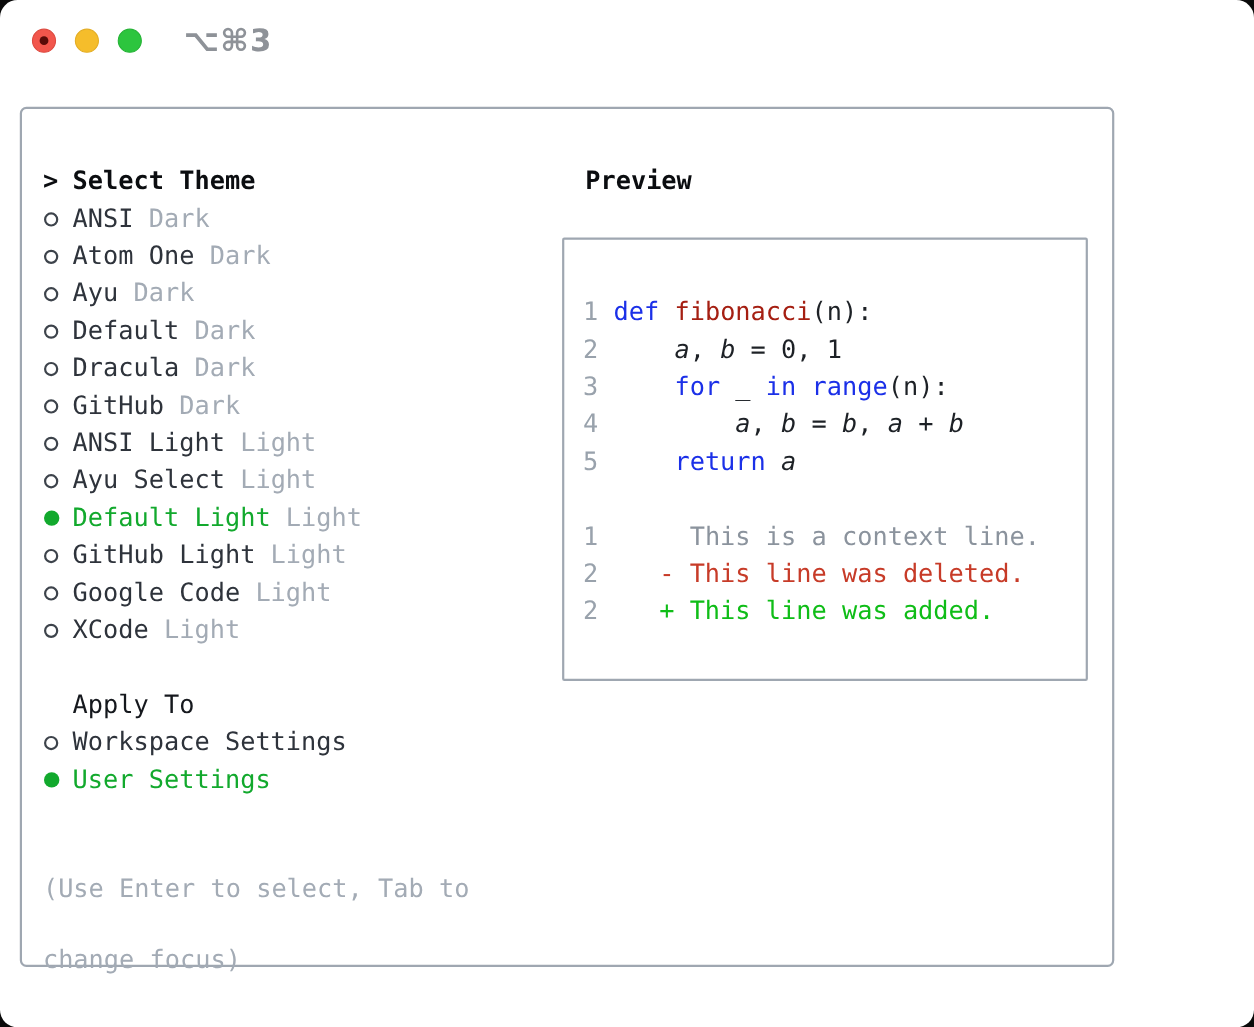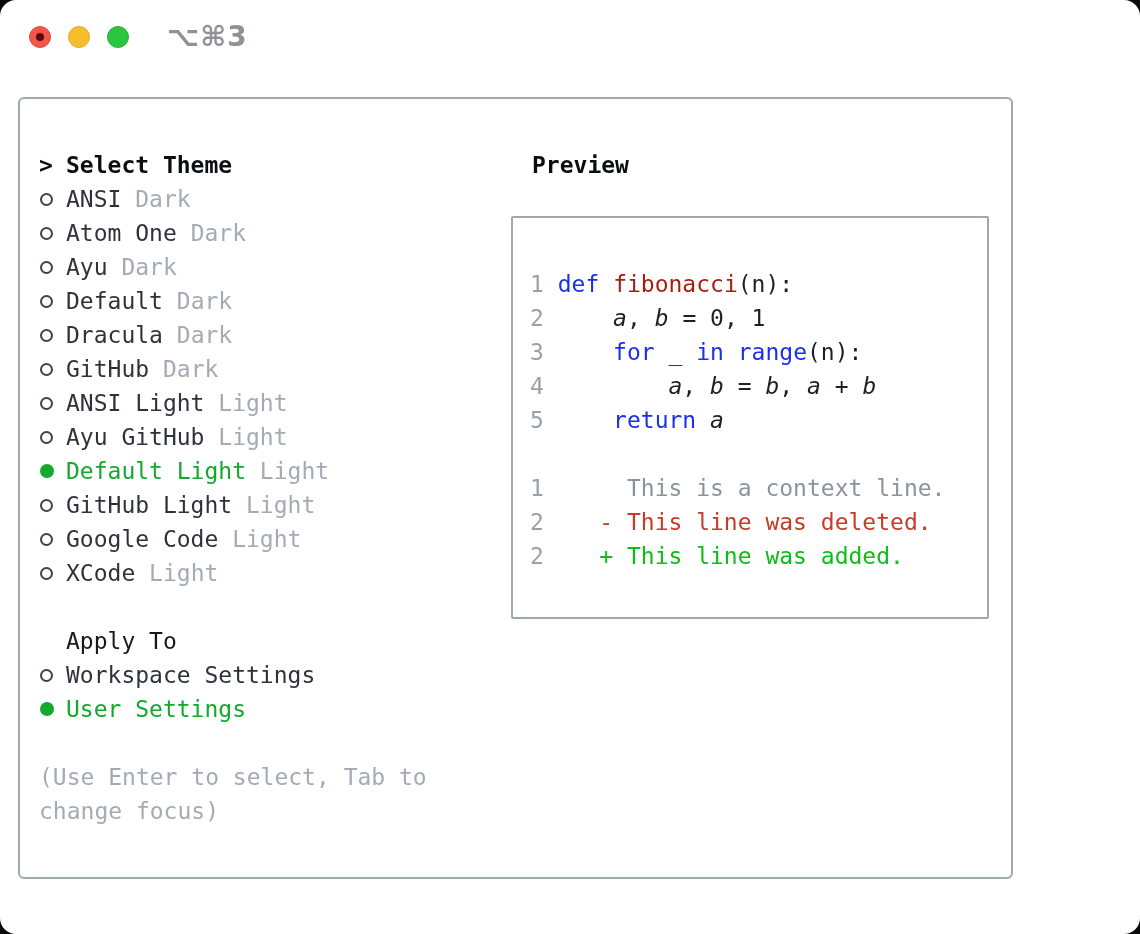--- a/index.html
+++ b/index.html
@@ -43,21 +43,21 @@
   .left-col{position:absolute;left:19px;top:49px;}
   .row{display:flex;align-items:center;height:34px;font-size:23px;color:var(--dark-text);white-space:pre;}
   .cell{display:inline-flex;align-items:center;justify-content:flex-start;width:27px;flex:0 0 27px;}
   .ring{width:13px;height:13px;border:2px solid #3d434b;border-radius:50%;box-sizing:border-box;margin-left:1px;}
   .dot-sel{width:14px;height:14px;border-radius:50%;background:var(--accent-green);margin-left:1px;}
   .prompt{font-weight:bold;color:var(--black-text);}
   .hdr{font-weight:bold;color:var(--black-text);}
   .row.selected .nm{color:var(--accent-green);}
   .sfx{color:var(--muted-gray);}
   .apply-hdr{color:#15181d;}
-  .hint{height:34px;line-height:34px;font-size:23px;color:var(--muted-gray);white-space:pre;}
+  .hint{height:34px;line-height:34px;font-size:23px;color:var(--muted-gray);white-space:pre;margin-top:31px;}
   .spacer{height:34px;}
   
   .preview-title{position:absolute;left:482px;top:49px;height:34px;line-height:34px;font-size:23px;font-weight:bold;color:var(--black-text);margin-left:30px;}
   .preview-box{
     position:absolute;left:491px;top:117px;width:478px;height:403px;
     border:2px solid var(--border-gray);border-radius:2px;box-sizing:border-box;
   }
   .code{position:absolute;left:17px;top:49px;}
   .cl{height:34px;line-height:34px;font-size:23px;white-space:pre;color:var(--code-text);}
   .cl .num{color:var(--num-gray);}
@@ -92,21 +92,21 @@
       </div>
 
       <div>
           <div class="row"><span class="cell"><span class="ring"></span></span><span class="nm">ANSI</span><span class="sfx"> Dark</span></div>
           <div class="row"><span class="cell"><span class="ring"></span></span><span class="nm">Atom One</span><span class="sfx"> Dark</span></div>
           <div class="row"><span class="cell"><span class="ring"></span></span><span class="nm">Ayu</span><span class="sfx"> Dark</span></div>
           <div class="row"><span class="cell"><span class="ring"></span></span><span class="nm">Default</span><span class="sfx"> Dark</span></div>
           <div class="row"><span class="cell"><span class="ring"></span></span><span class="nm">Dracula</span><span class="sfx"> Dark</span></div>
           <div class="row"><span class="cell"><span class="ring"></span></span><span class="nm">GitHub</span><span class="sfx"> Dark</span></div>
           <div class="row"><span class="cell"><span class="ring"></span></span><span class="nm">ANSI Light</span><span class="sfx"> Light</span></div>
-          <div class="row"><span class="cell"><span class="ring"></span></span><span class="nm">Ayu GitHub</span><span class="sfx"> Light</span></div>
+          <div class="row"><span class="cell"><span class="ring"></span></span><span class="nm">Ayu Select</span><span class="sfx"> Light</span></div>
           <div class="row selected"><span class="cell"><span class="dot-sel"></span></span><span class="nm">Default Light</span><span class="sfx"> Light</span></div>
           <div class="row"><span class="cell"><span class="ring"></span></span><span class="nm">GitHub Light</span><span class="sfx"> Light</span></div>
           <div class="row"><span class="cell"><span class="ring"></span></span><span class="nm">Google Code</span><span class="sfx"> Light</span></div>
           <div class="row"><span class="cell"><span class="ring"></span></span><span class="nm">XCode</span><span class="sfx"> Light</span></div>
         </div>
 
       <div class="spacer"></div>
 
       <div class="row">
         <span class="cell"></span>

